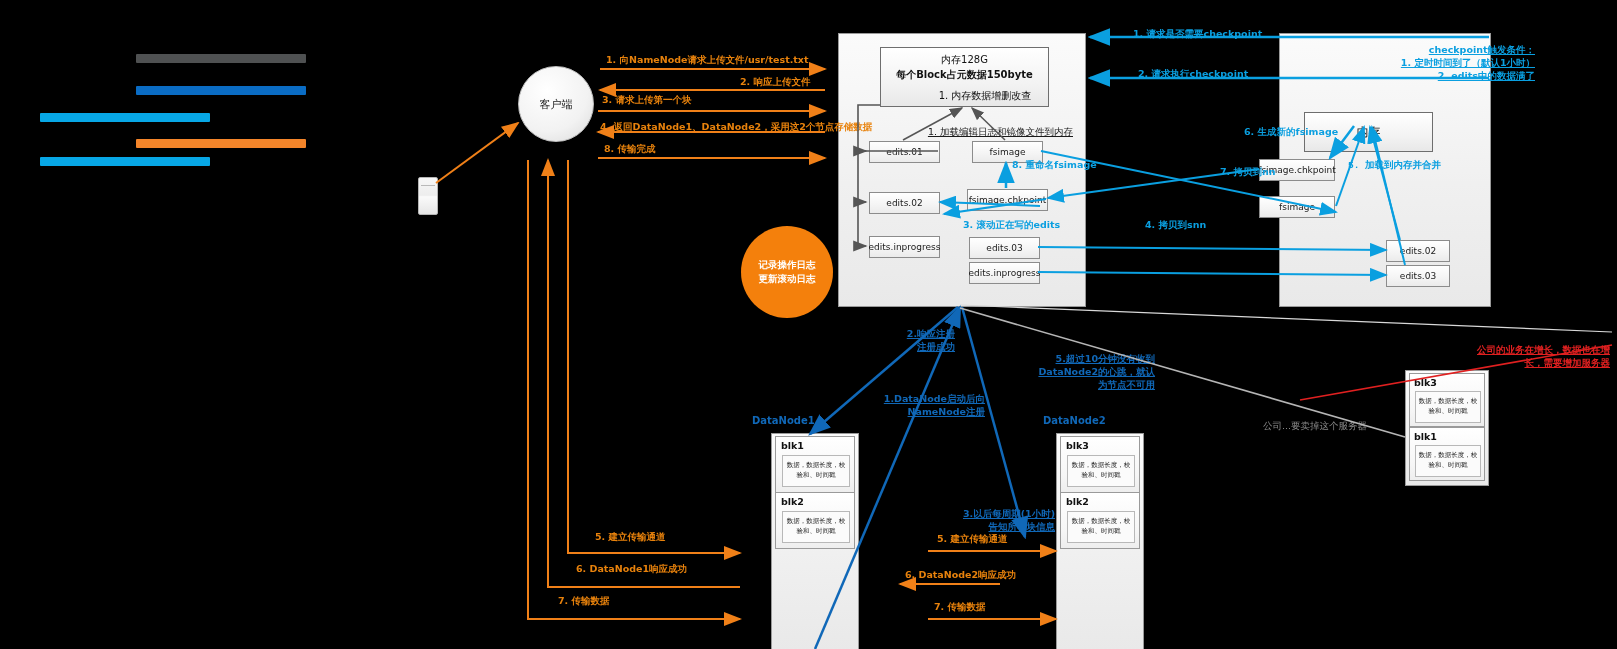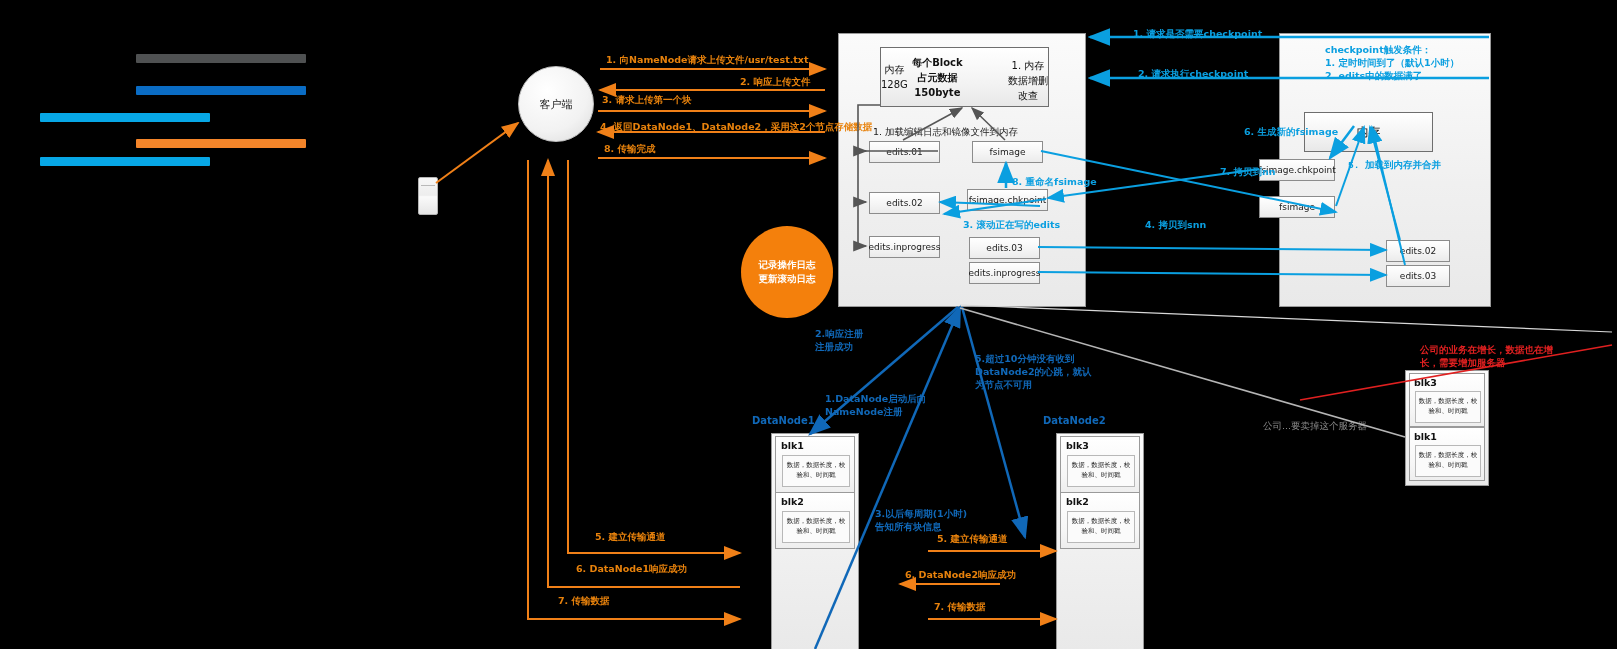--- a/index.html
+++ b/index.html
@@ -3,23 +3,23 @@
 <meta charset="utf-8">
 <style>
   html,body{margin:0;padding:0;background:#000;}
   body{width:1617px;height:649px;overflow:hidden;font-family:"DejaVu Sans","Liberation Sans",sans-serif;}
   #stage{position:relative;width:1617px;height:649px;background:#000;}
   .bar{position:absolute;height:9px;border-radius:1px;}
   .panel{position:absolute;background:linear-gradient(180deg,#fbfbfb 0%,#f0f0f0 55%,#e9e9e9 100%);border:1px solid #9a9a9a;}
   .nodebox{position:absolute;background:linear-gradient(180deg,#ffffff 0%,#f4f4f4 60%,#ebebeb 100%);border:1px solid #8c8c8c;
            display:flex;align-items:center;justify-content:center;text-align:center;color:#1a1a1a;font-size:9px;line-height:1.35;}
   .memobox{position:absolute;background:linear-gradient(180deg,#ffffff 0%,#f3f3f3 60%,#e8e8e8 100%);border:1px solid #6e6e6e;
-           display:flex;flex-direction:row;align-items:center;justify-content:center;text-align:center;color:#111;font-size:10px;line-height:1.5;}
+           display:flex;flex-direction:column;align-items:center;justify-content:center;text-align:center;color:#111;font-size:10px;line-height:1.5;}
   .lbl{position:absolute;font-size:9.5px;line-height:1.35;white-space:pre;}
-  .lbl.c{text-align:left;}
+  .lbl.c{text-align:right;text-decoration:underline;}
   .orange{color:#e8820c;font-weight:bold;}
   .blue{color:#0a9fe0;font-weight:bold;}
   .dblue{color:#1068b8;font-weight:bold;}
   .red{color:#e02020;font-weight:bold;}
   .gray{color:#8a8a8a;}
   .dark{color:#1a1a1a;}
   .circle{position:absolute;border-radius:50%;display:flex;flex-direction:column;align-items:center;justify-content:center;text-align:center;}
   .client{background:radial-gradient(circle at 38% 32%,#ffffff 0%,#f2f2f2 60%,#d9d9d9 100%);border:1px solid #bfbfbf;color:#222;font-size:11px;}
   .logcircle{background:#f4800c;color:#fff;font-size:9.5px;line-height:1.5;font-weight:bold;}
   .servericon{position:absolute;background:linear-gradient(180deg,#f7f7f7 0%,#ededed 48%,#fafafa 52%,#e6e6e6 100%);border:1px solid #b5b5b5;border-radius:2px;}
@@ -63,21 +63,21 @@
 
   <div class="nodebox" style="left:869px;top:141px;width:69px;height:20px;">edits.01</div>
   <div class="nodebox" style="left:869px;top:192px;width:69px;height:20px;">edits.02</div>
   <div class="nodebox" style="left:869px;top:236px;width:69px;height:20px;">edits.inprogress</div>
 
   <div class="nodebox" style="left:972px;top:141px;width:69px;height:20px;">fsimage</div>
   <div class="nodebox" style="left:967px;top:189px;width:79px;height:20px;">fsimage.chkpoint</div>
   <div class="nodebox" style="left:969px;top:237px;width:69px;height:20px;">edits.03</div>
   <div class="nodebox" style="left:969px;top:262px;width:69px;height:20px;">edits.inprogress</div>
 
-  <div class="lbl blue" style="left:1012px;top:176px;">8. 重命名fsimage</div>
+  <div class="lbl blue" style="left:1012px;top:159px;">8. 重命名fsimage</div>
   <div class="lbl blue" style="left:963px;top:219px;">3. 滚动正在写的edits</div>
 
   <div class="panel" style="left:1279px;top:33px;width:210px;height:272px;"></div>
   <div class="lbl blue c" style="left:1325px;top:44px;width:210px;">checkpoint触发条件：</div>
   <div class="lbl blue c" style="left:1325px;top:57px;width:210px;">1. 定时时间到了（默认1小时）</div>
   <div class="lbl blue c" style="left:1325px;top:70px;width:210px;">2. edits中的数据满了</div>
 
   <div class="memobox" style="left:1304px;top:86px;width:127px;height:38px;font-size:12px;margin-top:26px;">
     <div>内存</div>
   </div>

